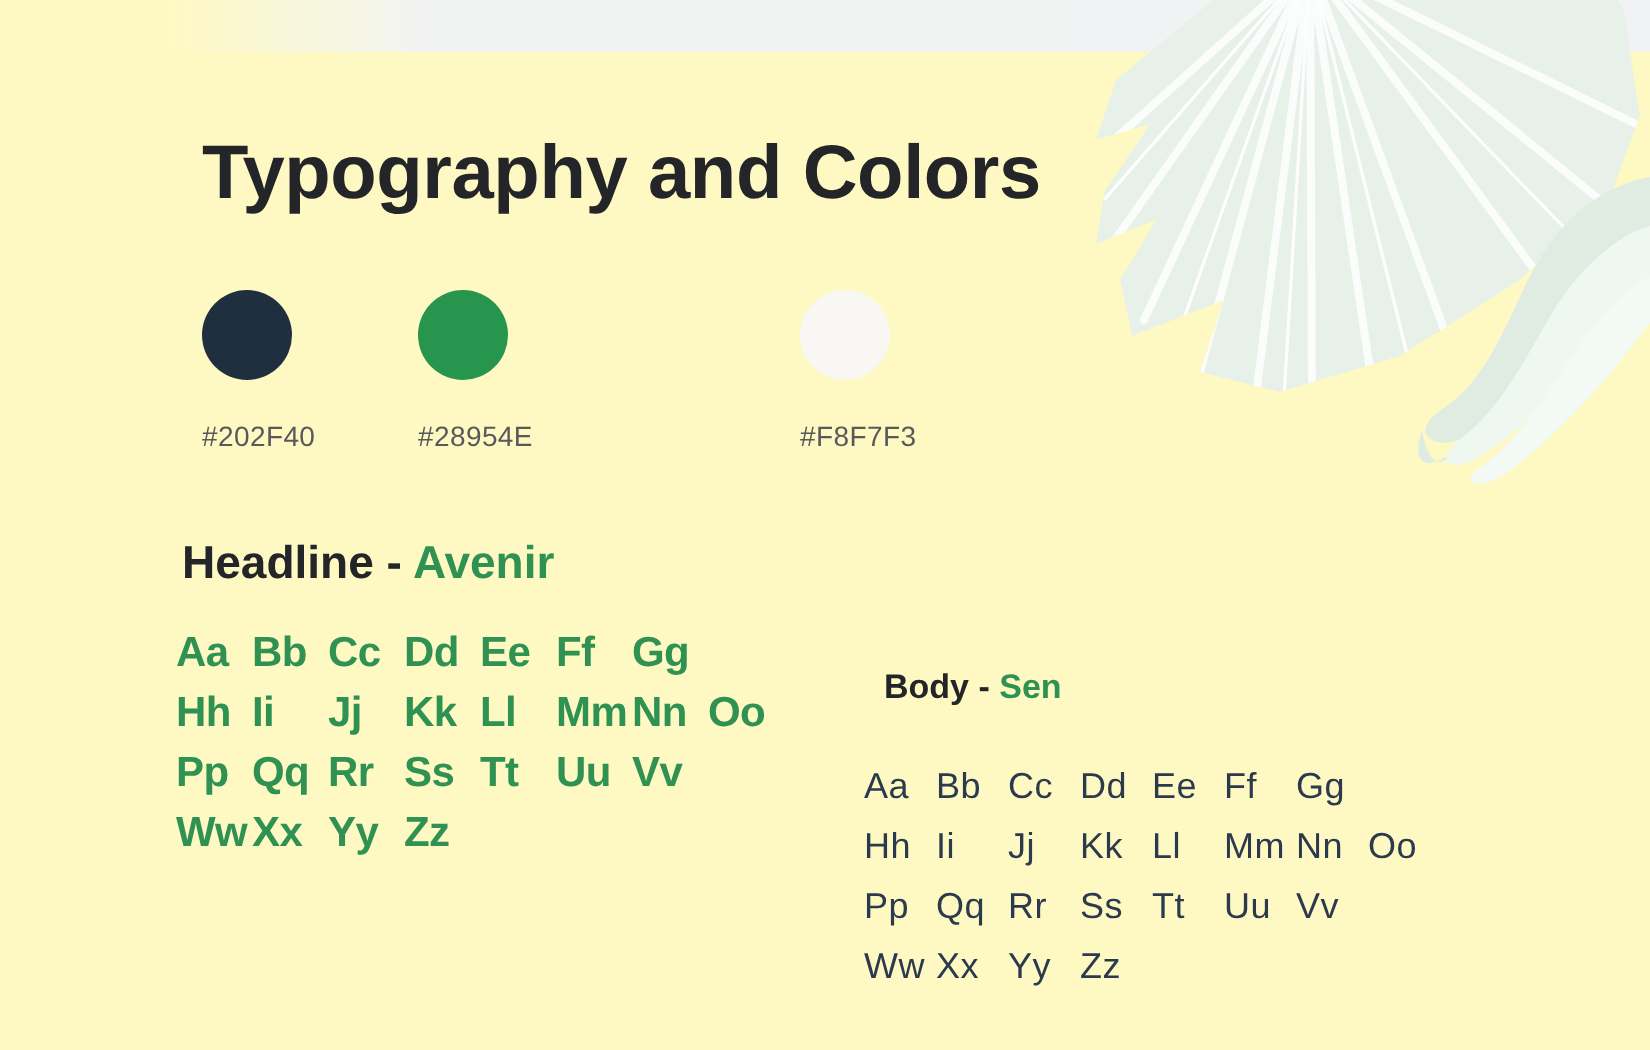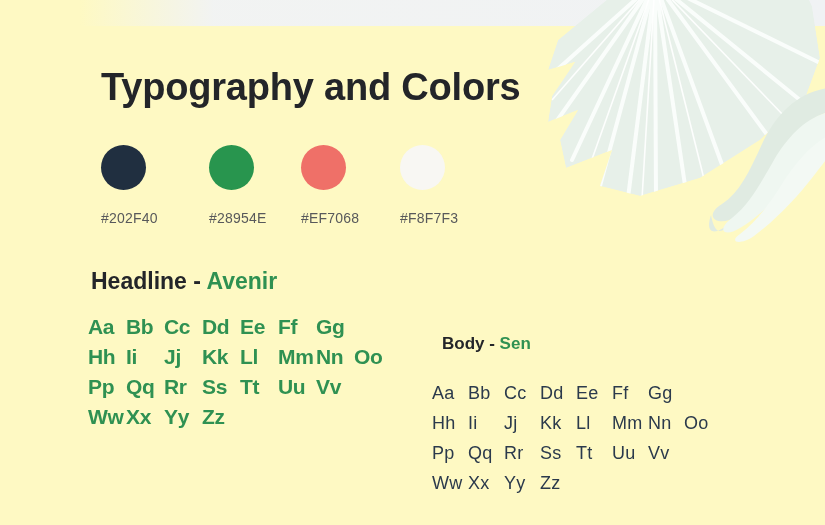--- a/index.html
+++ b/index.html
@@ -273,24 +273,20 @@
       <div class="swatch" style="left:0px;">
         <span class="dot" style="background:#202F40;"></span>
         <span class="hex">#202F40</span>
       </div>
 
       <div class="swatch" style="left:108px;">
         <span class="dot" style="background:#28954E;"></span>
         <span class="hex">#28954E</span>
       </div>
 
-      <div class="swatch" style="left:200px;">
-        <span class="dot" style="background:#EF7068;"></span>
-        <span class="hex">#EF7068</span>
-      </div>
 
       <div class="swatch" style="left:299px;">
         <span class="dot" style="background:#F8F7F3;"></span>
         <span class="hex">#F8F7F3</span>
       </div>
     </div>
 
     <div class="spec-label headline-label">
       <span class="lbl-name">Headline</span><span class="lbl-dash"> - </span><span class="lbl-font">Avenir</span>
     </div>

